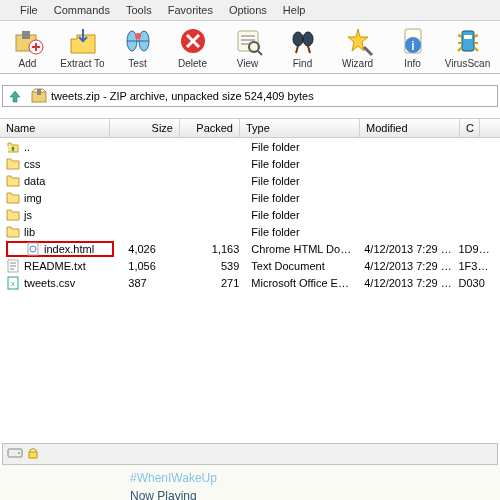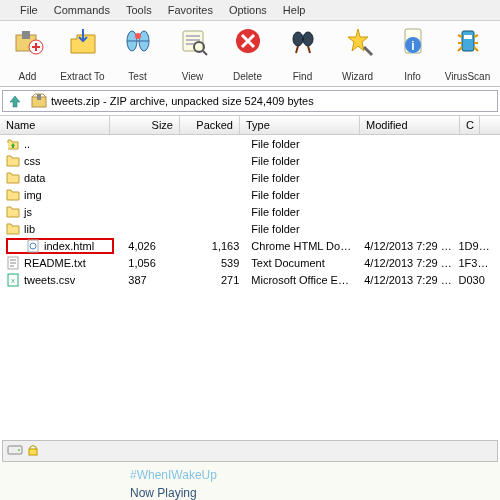--- a/index.html
+++ b/index.html
@@ -2,22 +2,22 @@
 <html><head>
 <meta charset="utf-8">
 <style>
 * { box-sizing: border-box; margin: 0; padding: 0; }
 body { font-family: Tahoma, sans-serif; font-size: 11px; background: #fff; width: 500px; height: 500px; overflow: hidden; }
 .menubar { display: flex; background: #f0f0f0; padding: 2px 12px; border-bottom: 1px solid #d0d0d0; }
 .menubar span { padding: 2px 8px; color: #333; cursor: default; }
 .toolbar { display: flex; background: #fcfcfc; border-bottom: 1px solid #c0c0c0; padding: 2px 0; }
 .tbtn { display: flex; flex-direction: column; align-items: center; width: 55px; padding: 2px; cursor: pointer; }
 .tbtn .ic { width: 32px; height: 32px; display: flex; align-items: center; justify-content: center; }
-.tbtn .lbl { font-size: 10px; color: #333; margin-top: 14px; }
-.pathbar { display: flex; align-items: center; background: #fff; border: 1px solid #aab; margin: 3px 2px; padding: 2px 4px; height: 22px; }
+.tbtn .lbl { font-size: 10px; color: #333; margin-top: 1px; }
+.pathbar { display: flex; align-items: center; background: #fff; border: 1px solid #aab; margin: 11px 2px; padding: 2px 4px; height: 22px; }
 .pathbar .up { width: 16px; height: 16px; margin-right: 8px; display: flex; align-items: center; justify-content: center; }
 .pathbar .arch { width: 16px; height: 16px; margin-right: 4px; }
 .pathbar .txt { font-size: 11px; color: #000; }
 .headers { display: flex; background: linear-gradient(#fff,#e8e8e8); border-top: 1px solid #ccc; border-bottom: 1px solid #ccc; font-size: 11px; }
 .headers .col { padding: 3px 6px; border-right: 1px solid #d0d0d0; color: #000; }
 .filelist { background: #fff; height: 305px; overflow: hidden; }
 .row { display: flex; align-items: center; height: 17px; font-size: 11px; }
 .row .c { padding: 0 6px; white-space: nowrap; overflow: hidden; }
 .row .c0 { width: 130px; display: flex; align-items: center; }
 .row .c1 { width: 70px; text-align: left; }
@@ -73,36 +73,36 @@
           <ellipse cx="22" cy="16" rx="5" ry="10" fill="#8ce" stroke="#369"></ellipse>
           <path d="M5 16 L27 16" stroke="#369"></path>
           <circle cx="16" cy="11" r="3" fill="#f55"></circle>
         </svg>
       </div>
       <div class="lbl">Test</div>
     </div>
     <div class="tbtn">
       <div class="ic">
         <svg width="32" height="32">
+          <circle cx="16" cy="16" r="12" fill="#d33"></circle>
+          <path d="M10 10 L22 22 M22 10 L10 22" stroke="#fff" stroke-width="3"></path>
+        </svg>
+      </div>
+      <div class="lbl">Delete</div>
+    </div>
+    <div class="tbtn">
+      <div class="ic">
+        <svg width="32" height="32">
           <rect x="6" y="6" width="20" height="20" rx="2" fill="#fafae0" stroke="#aa8"></rect>
           <path d="M9 11 L23 11 M9 15 L23 15 M9 19 L18 19" stroke="#77a"></path>
           <circle cx="22" cy="22" r="5" fill="none" stroke="#555" stroke-width="2"></circle>
           <path d="M26 26 L30 30" stroke="#555" stroke-width="2"></path>
         </svg>
       </div>
       <div class="lbl">View</div>
-    </div>
-    <div class="tbtn">
-      <div class="ic">
-        <svg width="32" height="32">
-          <circle cx="16" cy="16" r="12" fill="#d33"></circle>
-          <path d="M10 10 L22 22 M22 10 L10 22" stroke="#fff" stroke-width="3"></path>
-        </svg>
-      </div>
-      <div class="lbl">Delete</div>
     </div>
     <div class="tbtn">
       <div class="ic">
         <svg width="32" height="32">
           <ellipse cx="11" cy="14" rx="5" ry="7" fill="#345" stroke="#123"></ellipse>
           <ellipse cx="21" cy="14" rx="5" ry="7" fill="#345" stroke="#123"></ellipse>
           <path d="M11 21 L9 28 M21 21 L23 28" stroke="#730" stroke-width="2"></path>
           <path d="M16 13 L16 16" stroke="#123"></path>
         </svg>
       </div>

